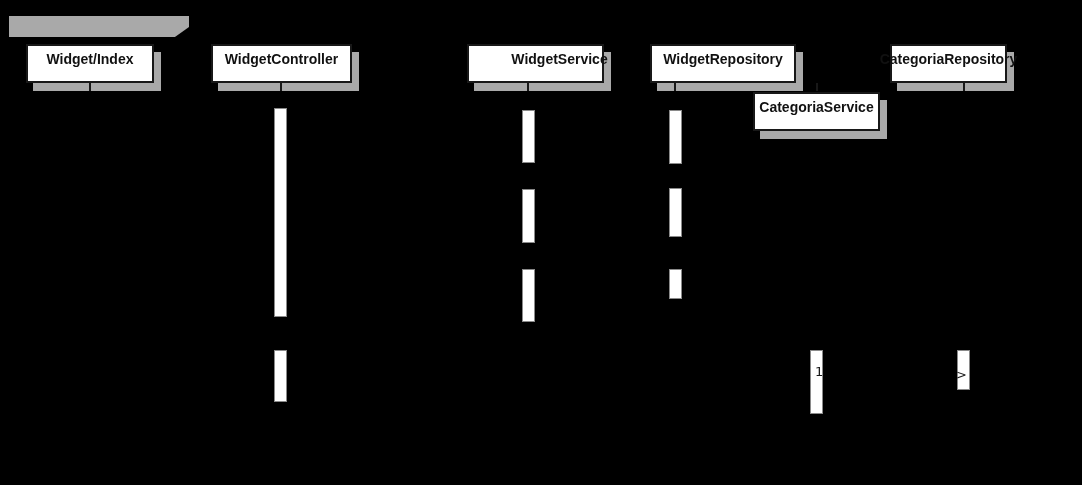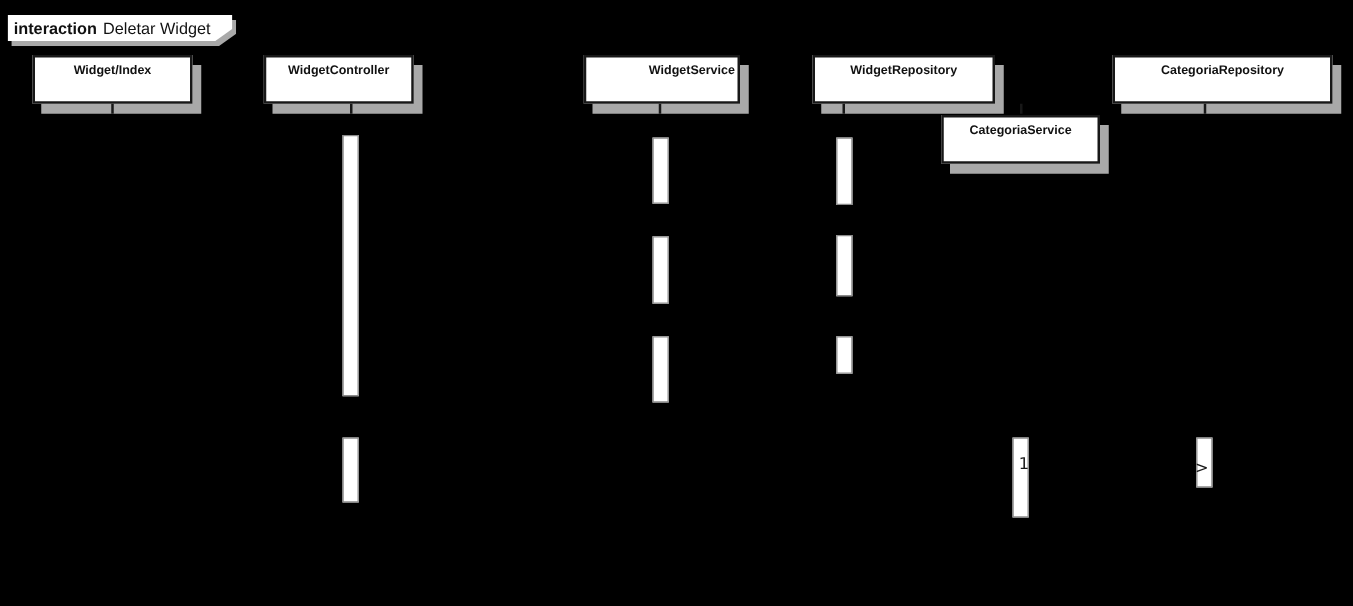--- a/index.html
+++ b/index.html
@@ -22,21 +22,21 @@
     padding-left:5px; font-size:13px; color:var(--ink,#111);
     white-space:nowrap;
   }
   .pentagon .kw { font-weight:bold; margin-right:5px; }
   .participant {
     position:absolute; top:44px; height:39px; box-sizing:border-box;
     background:var(--fill,#fff);
     border:2px solid var(--line,#181818);
     box-shadow:7px 8px 0 var(--shadow,#a9a9a9);
     display:flex; justify-content:center;
-    padding-top:5px; font-weight:bold; font-size:10px; color:var(--ink,#111);
+    padding-top:5px; font-weight:bold; font-size:14px; color:var(--ink,#111);
     white-space:nowrap;
   }
   .tick {
     position:absolute; top:83px; height:8px; width:2px;
     background:var(--line,#181818);
   }
   .activation {
     position:absolute; width:13px; box-sizing:border-box;
     background:var(--fill,#fff);
     border:1px solid var(--actline,#8a8a8a);
@@ -45,46 +45,42 @@
     position:absolute; color:var(--line,#181818);
     font-family:"DejaVu Sans", sans-serif;
     line-height:1; z-index:5;
   }
 </style>
 </head>
 <body>
 
 <div class="stage" style="--bg: #000000; --fill: #ffffff; --line: #181818; --shadow: #a9a9a9; --actline: #8a8a8a; --ink: #111111;">
   <div class="pentagon-shadow"></div>
-  <div class="pentagon">
-    <span class="kw">interaction</span>
-    <span>Deletar Widget</span>
-  </div>
   <div id="layer-participants">
       <div class="participant" style="left: 26px; width: 128px;">
         <span>Widget/Index</span>
       </div>
       <div class="tick" style="left: 89px;"></div>
-      <div class="participant" style="left: 211px; width: 120px;">
+      <div class="participant" style="left: 211px; width: 141px;">
         <span>WidgetController</span>
       </div>
       <div class="tick" style="left: 280px;"></div>
-      <div class="participant" style="left: 467px; width: 125px; padding-left: 48px;">
+      <div class="participant" style="left: 467px; width: 137px; padding-left: 48px;">
         <span>WidgetService</span>
       </div>
       <div class="tick" style="left: 527px;"></div>
       <div class="participant" style="left: 602px; width: 146px; margin-left: 48px;">
         <span>WidgetRepository</span>
       </div>
       <div class="tick" style="left: 674px;"></div>
       <div class="participant" style="left: 753px; width: 127px; margin-top: 48px;">
         <span>CategoriaService</span>
       </div>
       <div class="tick" style="left: 816px;"></div>
-      <div class="participant" style="left: 890px; width: 176px;">
+      <div class="participant" style="left: 890px; width: 117px;">
         <span>CategoriaRepository</span>
       </div>
       <div class="tick" style="left: 963px;"></div>
     </div>
   <div id="layer-activations">
       <div class="activation" style="left: 274px; top: 108px; height: 209px;"></div>
       <div class="activation" style="left: 274px; top: 350px; height: 52px;"></div>
       <div class="activation" style="left: 522px; top: 110px; height: 53px;"></div>
       <div class="activation" style="left: 522px; top: 189px; height: 54px;"></div>
       <div class="activation" style="left: 522px; top: 269px; height: 53px;"></div>

